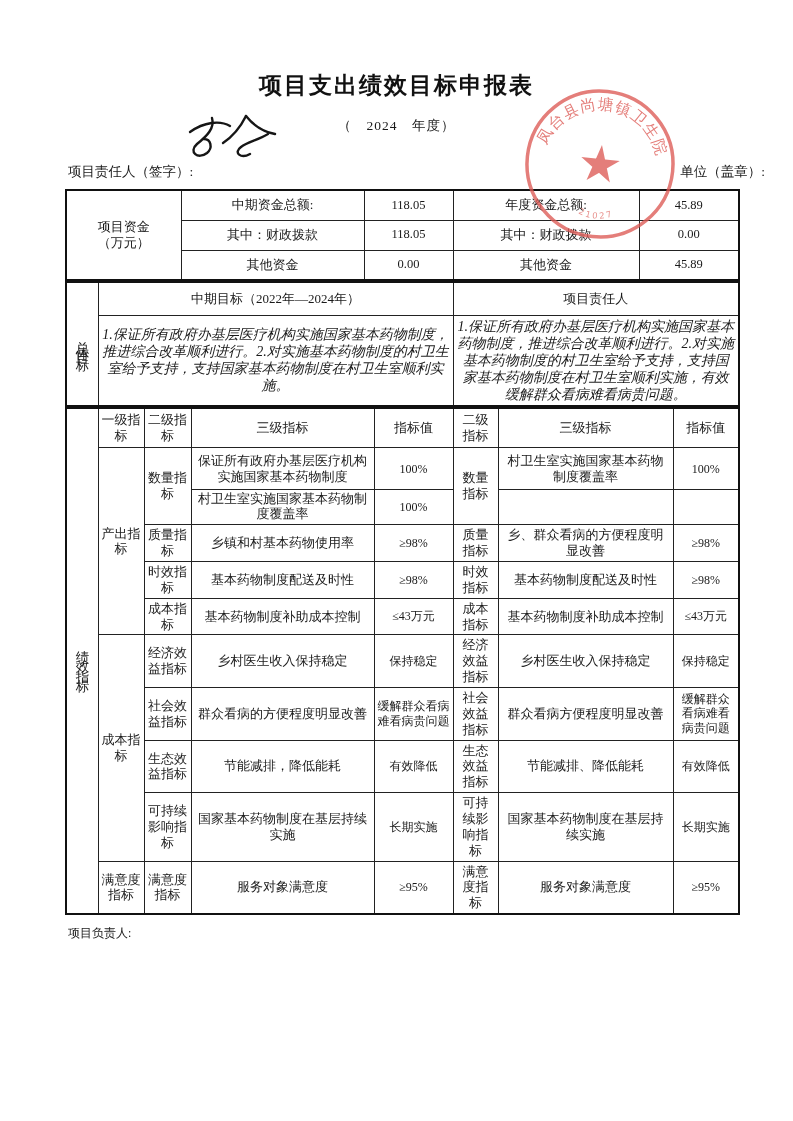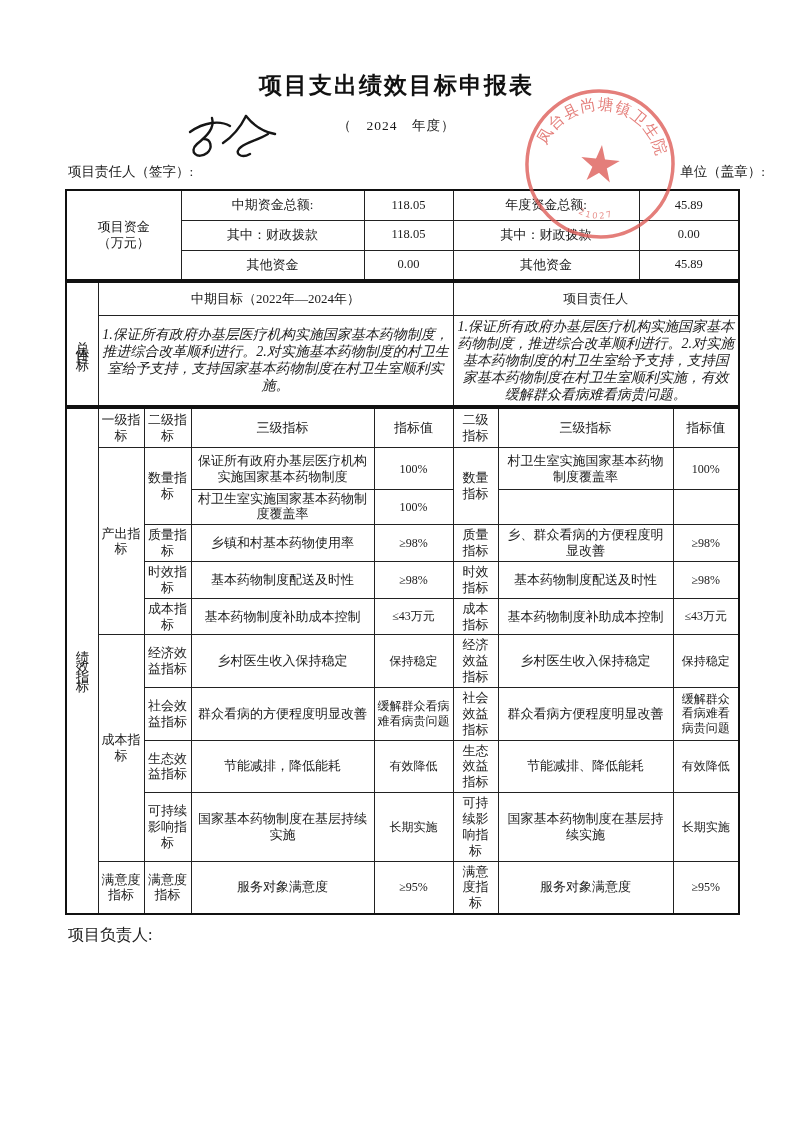--- a/index.html
+++ b/index.html
@@ -35,21 +35,21 @@
     text-align:left;padding:5px 8px;font-size:14px;line-height:1.55;
     vertical-align:top;
     font-style:italic;
   }
   td.narrowpad{padding:2px 9px;}
   td.val{font-size:12px;padding:2px 2px;}
   .vert{
     writing-mode:vertical-rl;text-orientation:upright;letter-spacing:7px;
     line-height:1;display:inline-block;font-size:13.5px;
   }
-  .footer-label{margin:10px 12px 0 68px;font-size:16px;}
+  .footer-label{margin:10px 12px 0 68px;font-size:12px;}
   
   .sig{position:absolute;left:182px;top:108px;pointer-events:none;}
   .sig path{stroke:#161616;stroke-width:2.4;fill:none;stroke-linecap:round;}
   
   .seal{
     position:absolute;left:520px;top:84px;width:160px;height:160px;
     opacity:0.78;transform:rotate(6deg);pointer-events:none;z-index:5;
   }
 </style>
 </head>

